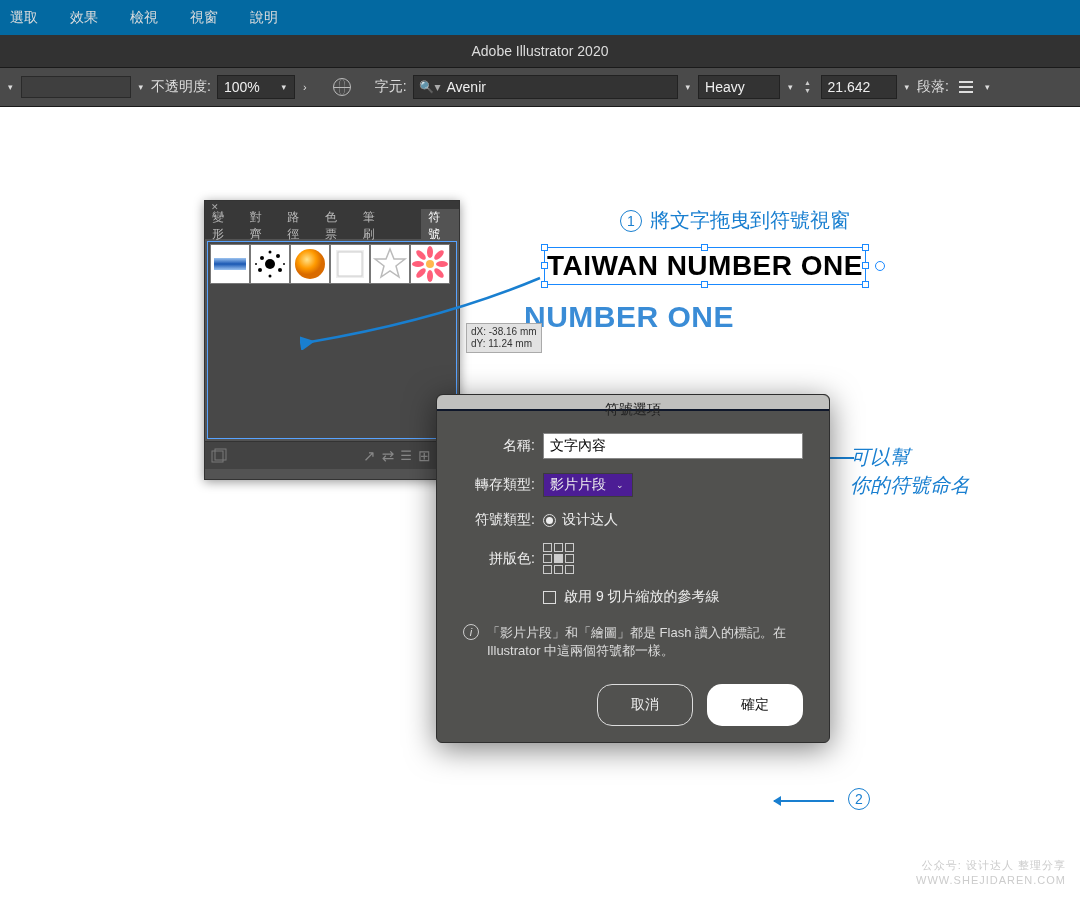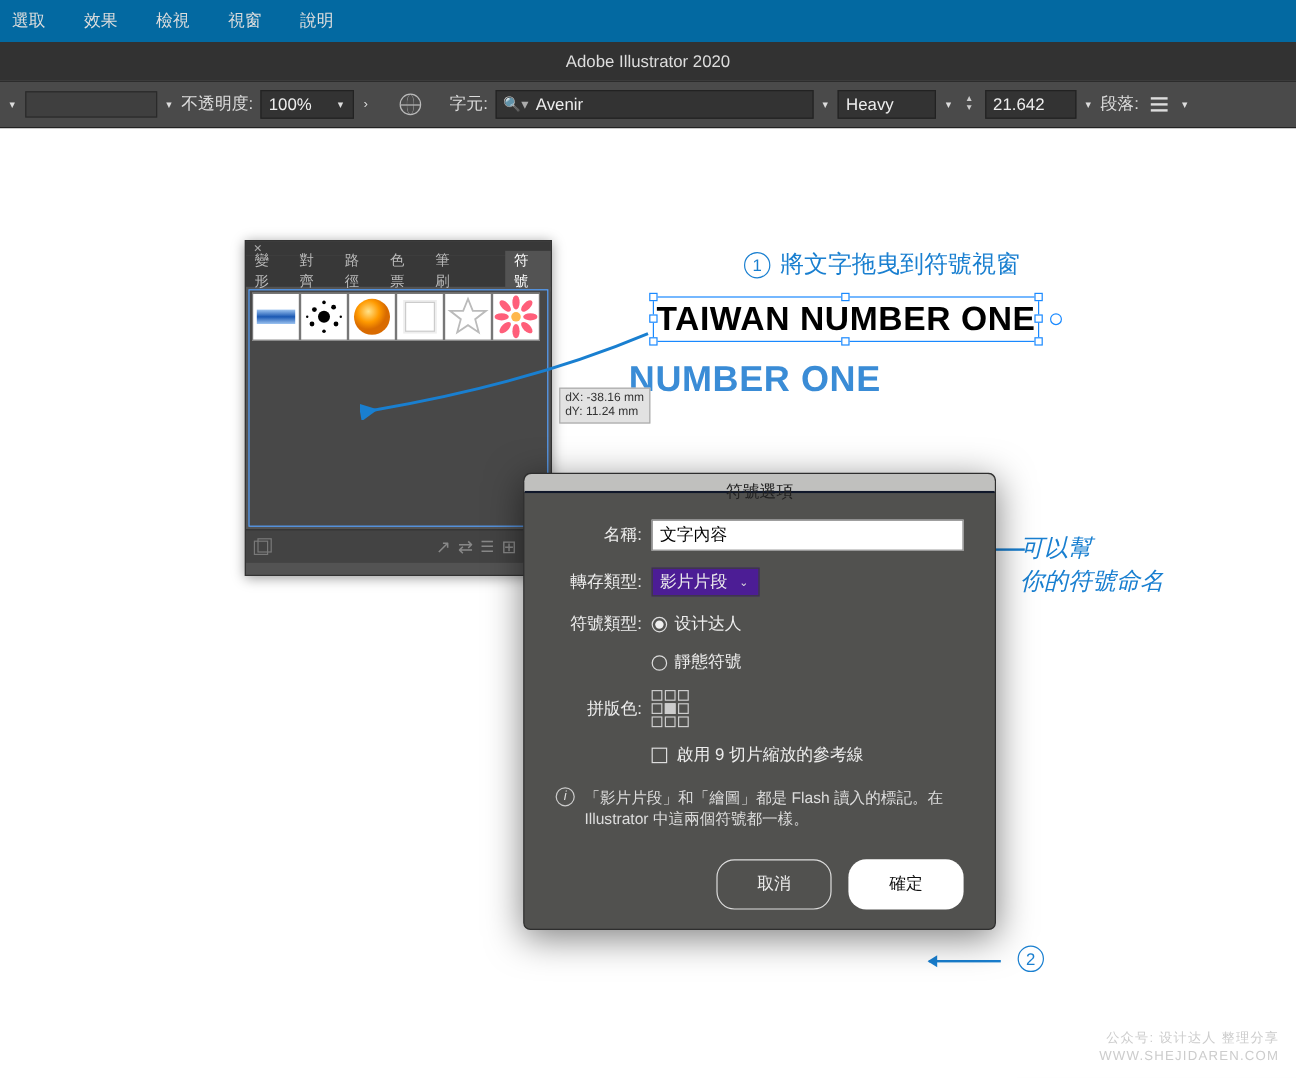--- a/index.html
+++ b/index.html
@@ -284,25 +284,20 @@
         <span>影片片段</span>
         <span class="chev">⌄</span>
       </div>
     </div>
     <div class="row">
       <span class="lbl">符號類型:</span>
       <span class="radio sel"></span>
       <span>设计达人</span>
     </div>
     <div class="row">
-      <span class="lbl"></span>
-      <span class="radio"></span>
-      <span>靜態符號</span>
-    </div>
-    <div class="row">
       <span class="lbl">拼版色:</span>
       <div class="grid9">
           <i></i>
           <i></i>
           <i></i>
           <i></i>
           <i class="c"></i>
           <i></i>
           <i></i>
           <i></i>

